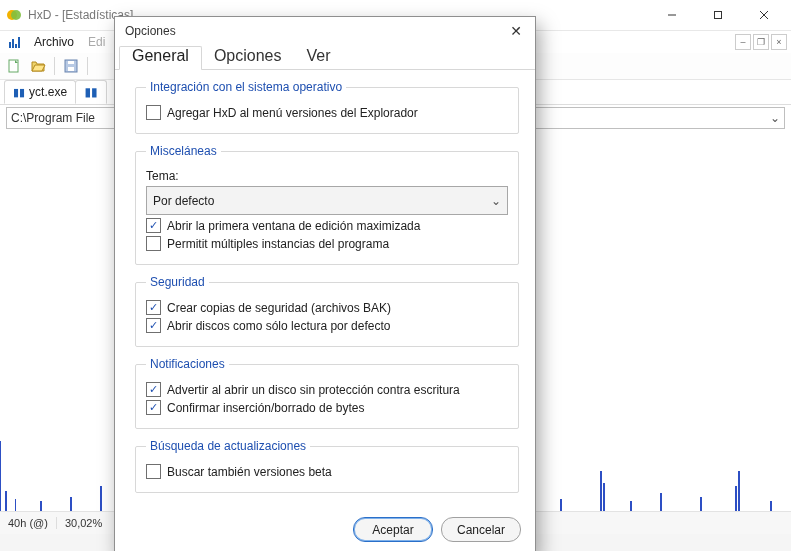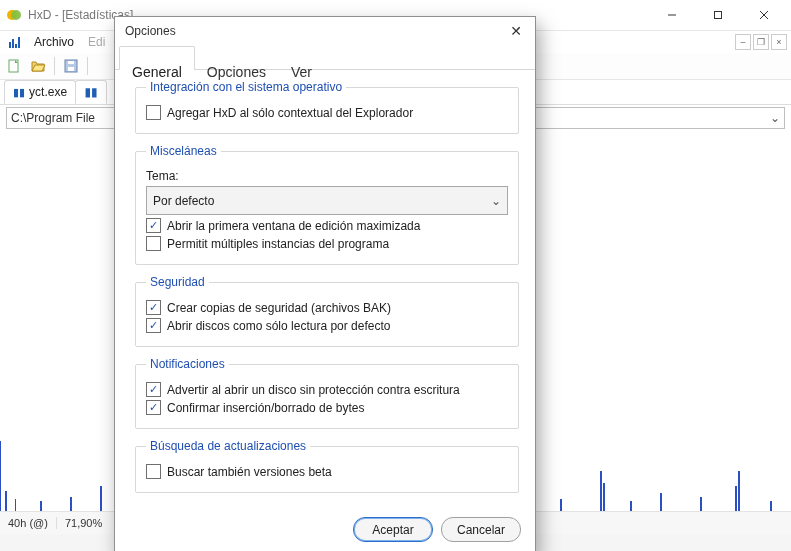--- a/index.html
+++ b/index.html
@@ -30,21 +30,21 @@
   .statusbar { height:22px; background:#f7f7f7; border-top:1px solid #e3e3e3; display:flex; align-items:center; font-size:11px; color:#333; }
   .statusbar .cell { padding:0 8px; }
   .statusbar .cell+.cell { border-left:1px solid #ddd; }
   .statusbar .spacer { flex:1; }
 
   
   .dialog { position:absolute; left:114px; top:16px; width:420px; background:#fff; border:1px solid #8f8f8f; box-shadow:4px 8px 18px rgba(0,0,0,.35); }
   .dlg-title { height:28px; display:flex; align-items:center; padding:0 10px; font-size:12px; color:#333; }
   .dlg-close { margin-left:auto; width:18px; height:18px; display:flex; align-items:center; justify-content:center; font-size:14px; }
   .dlg-tabs { display:flex; height:24px; border-bottom:1px solid #d7d7d7; padding-left:4px; }
-  .dlg-tab { padding:17px 12px 4px; border:1px solid #d7d7d7; border-bottom:1px solid #fff; margin-right:-1px; border-radius:2px 2px 0 0; background:#fff; position:relative; top:1px; font-size:14px; }
+  .dlg-tab { padding:0 12px 4px; border:1px solid #d7d7d7; border-bottom:1px solid #fff; margin-right:-1px; border-radius:2px 2px 0 0; background:#fff; position:relative; top:1px; font-size:16px; }
   .dlg-tab.off { border-color:transparent transparent #d7d7d7 transparent; background:transparent; color:#333; }
   .dlg-body { padding:10px 16px 6px 20px; }
   fieldset { border:1px solid #d8d8d8; margin:0 0 10px 0; padding:8px 10px 10px; border-radius:2px; }
   legend { color:#1e4fb0; font-size:12px; padding:0 4px; }
   .row { display:flex; align-items:center; gap:6px; margin:3px 0; font-size:12px; color:#222; }
   .chk { width:13px; height:13px; border:1px solid #6f6f6f; display:inline-flex; align-items:center; justify-content:center; background:#fff; }
   .chk.on::after { content:"✓"; font-size:11px; line-height:11px; color:#1e4fb0; }
   .select { display:flex; align-items:center; height:29px; border:1px solid #a7a7a7; background:#f3f3f3; padding:0 6px; font-size:12px; width:100%; box-sizing:border-box; }
   .select .chev { margin-left:auto; color:#555; }
   .dlg-btns { display:flex; justify-content:flex-end; gap:8px; padding:8px 14px 12px; }
@@ -176,21 +176,21 @@
       <rect x="735" y="85" width="2" height="25"></rect>
         <rect x="738" y="70" width="2" height="40"></rect>
         <rect x="770" y="100" width="2" height="10"></rect>
     </g>
     <line x1="198" y1="10" x2="198" y2="110" stroke="#d05a5a" stroke-width="1"></line>
   </svg>
 </div>
 
 <div class="statusbar">
   <div class="cell">40h (@)</div>
-  <div class="cell">71,90%</div>
+  <div class="cell">30,02%</div>
   <div class="spacer"></div>
   <div class="cell">
     <span>Conteo:</span>
     <span>103781</span>
   </div>
   <div class="spacer"></div>
 </div>
 
 <div class="dialog">
   <div class="dlg-title">
@@ -200,21 +200,21 @@
   <div class="dlg-tabs">
     <div class="dlg-tab">General</div>
     <div class="dlg-tab off">Opciones</div>
     <div class="dlg-tab off">Ver</div>
   </div>
   <div class="dlg-body">
     <fieldset>
       <legend>Integración con el sistema operativo</legend>
       <div class="row">
         <span class="chk"></span>
-        <span>Agregar HxD al sólo contextual del Explorador</span>
+        <span>Agregar HxD al menú versiones del Explorador</span>
       </div>
     </fieldset>
 
     <fieldset>
       <legend>Misceláneas</legend>
       <div class="row">
           <span>Tema:</span>
         </div>
       <div class="row">
         <div class="select">

